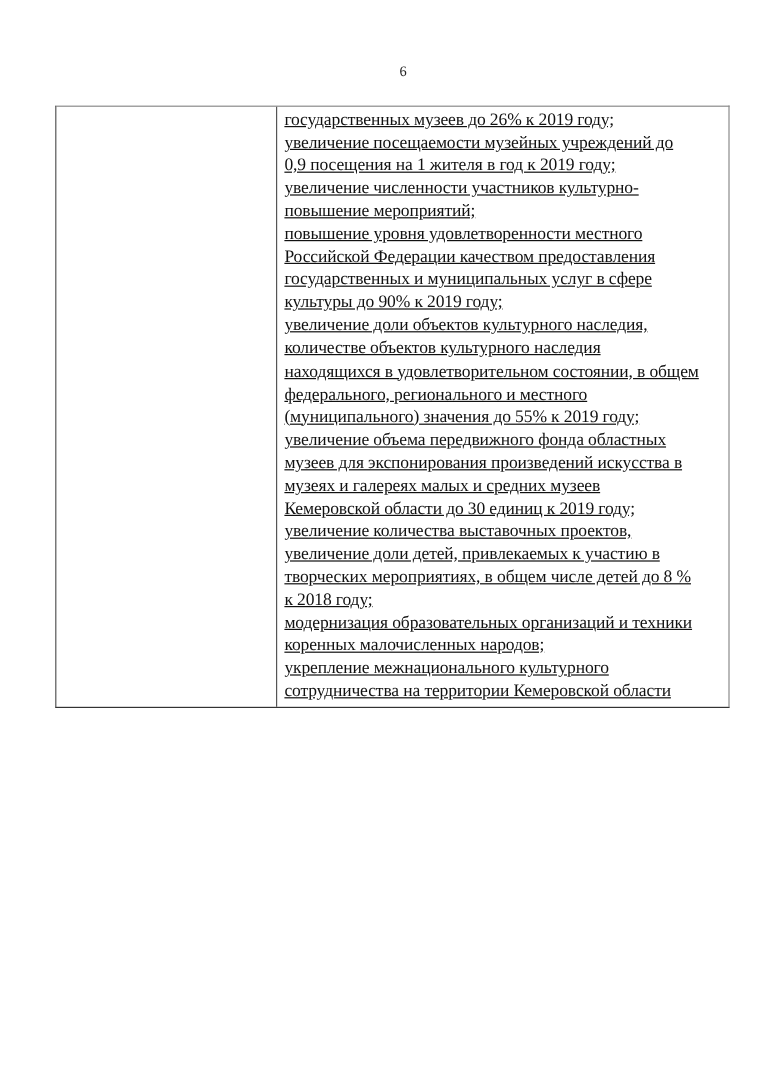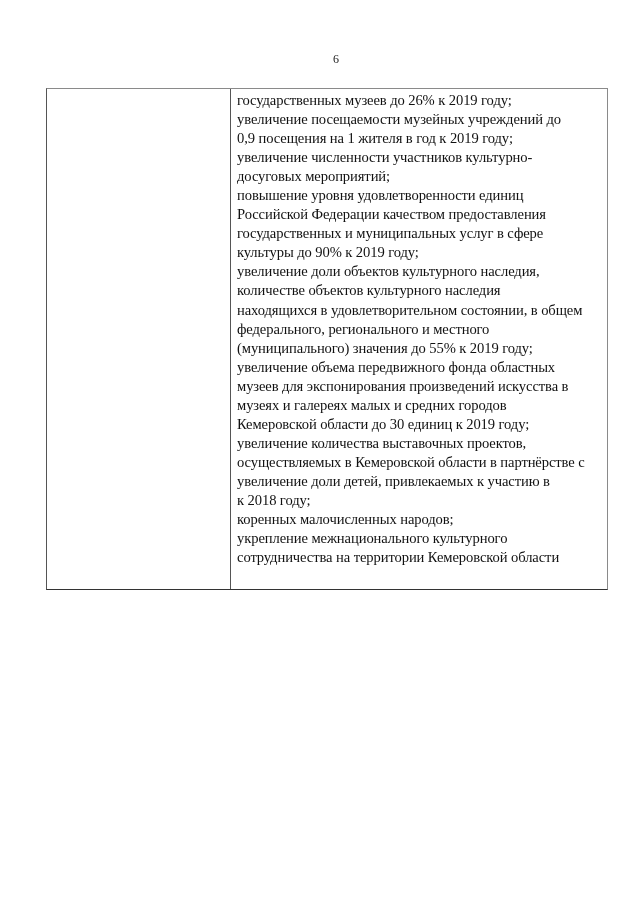--- a/index.html
+++ b/index.html
@@ -5,50 +5,51 @@
     html, body { margin: 0; padding: 0; background: #ffffff; }
     body { width: 640px; height: 905px; position: relative; overflow: hidden;
            font-family: "Liberation Serif", "DejaVu Serif", serif; color: #111; }
     .page-number { position: absolute; top: 52px; left: 0; width: 672px; text-align: center;
                    font-size: 12px; color: #222; }
     .doc-table { position: absolute; left: 46px; top: 88px; width: 562px; height: 502px;
                  border-top: 1px solid #8a8a8a; border-left: 1px solid #555;
                  border-right: 1px solid #8a8a8a; border-bottom: 1px solid #333;
                  box-sizing: border-box; display: flex; }
     .cell-left { width: 184px; border-right: 1px solid #555; box-sizing: border-box; }
-    .cell-right { flex: 1; padding: 2px 0 0 6px; box-sizing: border-box; }
+    .cell-right { flex: 1; padding: 2px 0 0 6px; box-sizing: border-box; text-decoration: underline; }
     .line { font-size: 14.6px; line-height: 19.05px; white-space: nowrap; letter-spacing: -0.1px; }
   </style>
 </head>
 <body>
 
 <div class="page-number">6</div>
 
 <div class="doc-table">
   <div class="cell-left"></div>
   <div class="cell-right">
     <div class="line">государственных музеев до 26% к 2019 году;</div>
     <div class="line">увеличение посещаемости музейных учреждений до</div>
     <div class="line">0,9 посещения на 1 жителя в год к 2019 году;</div>
     <div class="line">увеличение численности участников культурно-</div>
-    <div class="line">досуговых мероприятий;</div>
-    <div class="line">повышение уровня удовлетворенности единиц</div>
+    <div class="line">повышение мероприятий;</div>
+    <div class="line">повышение уровня удовлетворенности местного</div>
     <div class="line">Российской Федерации качеством предоставления</div>
     <div class="line">государственных и муниципальных услуг в сфере</div>
     <div class="line">культуры до 90% к 2019 году;</div>
     <div class="line">увеличение доли объектов культурного наследия,</div>
     <div class="line">количестве объектов культурного наследия</div>
     <div class="line">находящихся в удовлетворительном состоянии, в общем</div>
     <div class="line">федерального, регионального и местного</div>
     <div class="line">(муниципального) значения до 55% к 2019 году;</div>
     <div class="line">увеличение объема передвижного фонда областных</div>
     <div class="line">музеев для экспонирования произведений искусства в</div>
-    <div class="line">музеях и галереях малых и средних городов</div>
+    <div class="line">музеях и галереях малых и средних музеев</div>
     <div class="line">Кемеровской области до 30 единиц к 2019 году;</div>
     <div class="line">увеличение количества выставочных проектов,</div>
-    <div class="line">осуществляемых в Кемеровской области в партнёрстве с</div>
     <div class="line">увеличение доли детей, привлекаемых к участию в</div>
+    <div class="line">творческих мероприятиях, в общем числе детей до 8 %</div>
     <div class="line">к 2018 году;</div>
+    <div class="line">модернизация образовательных организаций и техники</div>
     <div class="line">коренных малочисленных народов;</div>
     <div class="line"> укрепление межнационального культурного</div>
     <div class="line"> сотрудничества на территории Кемеровской области</div>
   </div>
 </div>
 
 </body></html>

